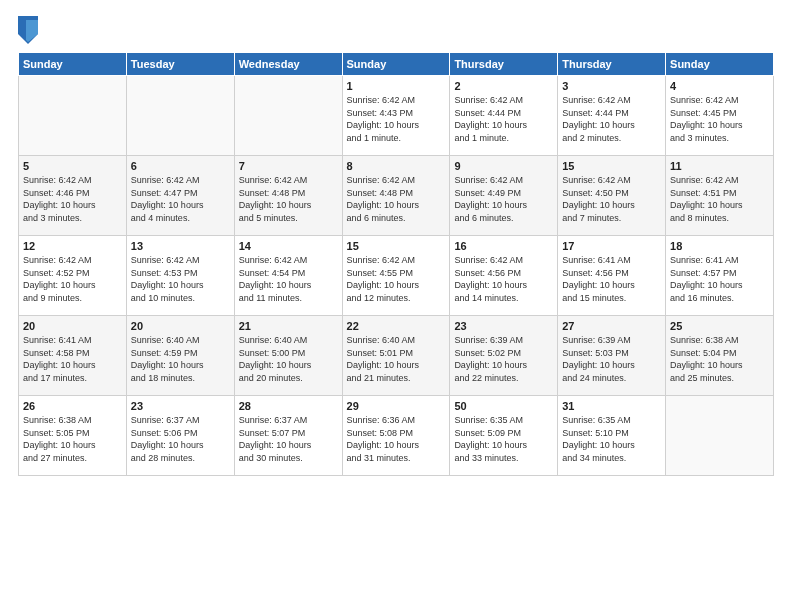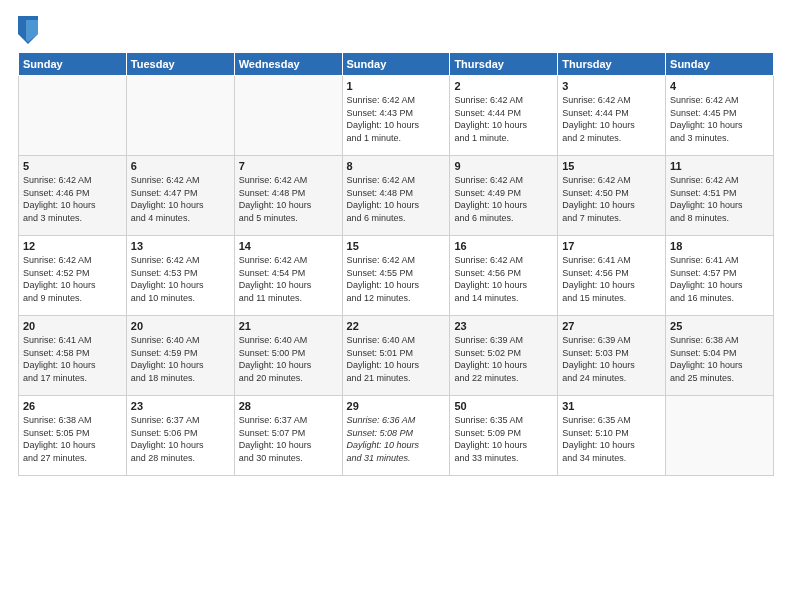--- a/index.html
+++ b/index.html
@@ -337,21 +337,21 @@
           </td>
           <td>
             <span class="day-num">28</span>
             <div class="day-info" style="white-space: pre-line;">Sunrise: 6:37 AM
 Sunset: 5:07 PM
 Daylight: 10 hours
 and 30 minutes.</div>
           </td>
           <td>
             <span class="day-num">29</span>
-            <div class="day-info" style="white-space: pre-line; font-style: italic;">Sunrise: 6:36 AM
+            <div class="day-info" style="white-space: pre-line;">Sunrise: 6:36 AM
 Sunset: 5:08 PM
 Daylight: 10 hours
 and 31 minutes.</div>
           </td>
           <td>
             <span class="day-num">50</span>
             <div class="day-info" style="white-space: pre-line;">Sunrise: 6:35 AM
 Sunset: 5:09 PM
 Daylight: 10 hours
 and 33 minutes.</div>

